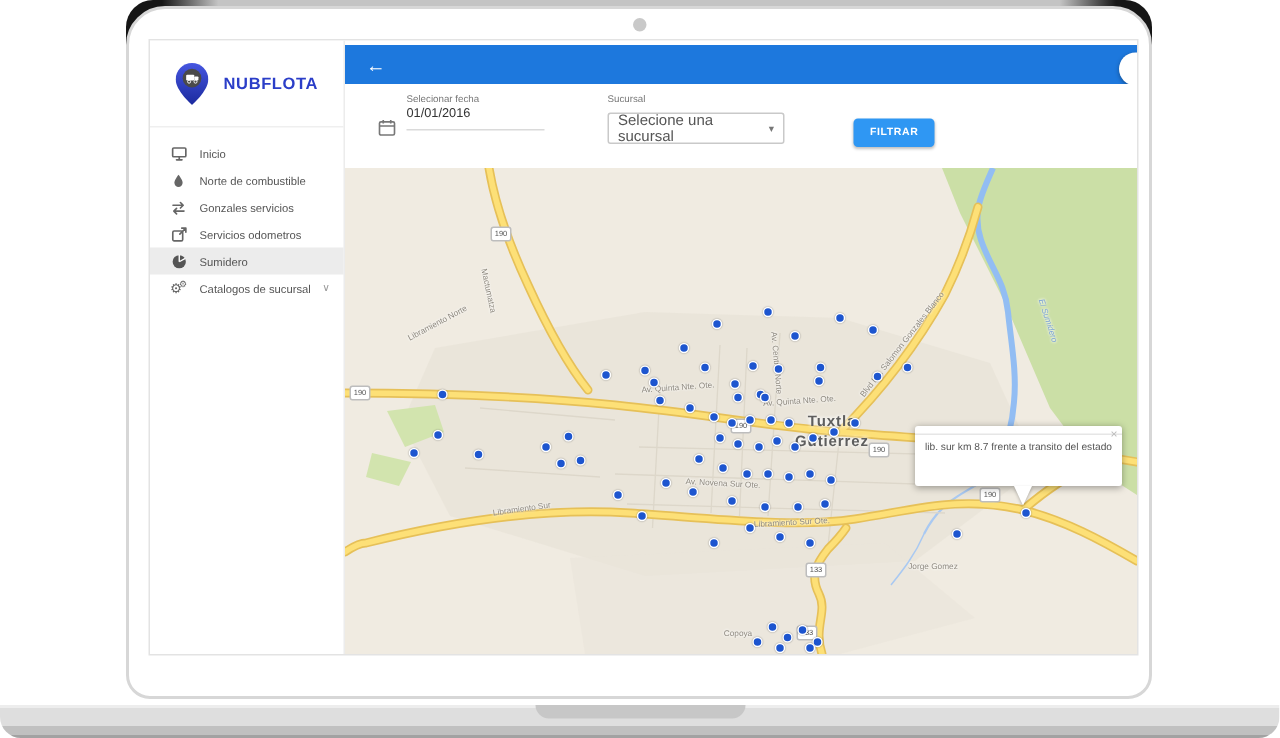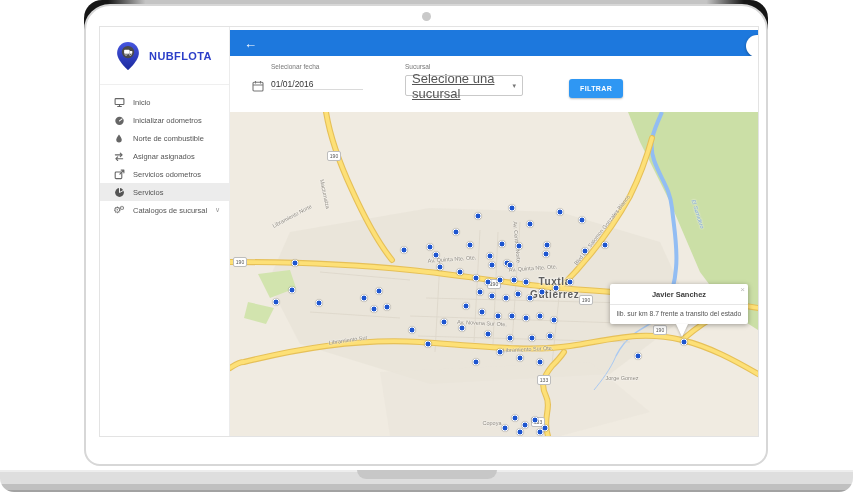--- a/index.html
+++ b/index.html
@@ -47,29 +47,29 @@
   .back-btn { color:#fff; font-size:13px; font-weight:bold; margin-left:14px; cursor:pointer; }
   .fab { position:absolute; right:-10px; top:5px; width:22px; height:22px; background:#fff;
     border-radius:50%; box-shadow:0 1px 3px rgba(0,0,0,.35); cursor:pointer; }
 
   .filters { position:absolute; left:0; top:29px; width:528px; height:56px; background:#fff;
     display:flex; align-items:flex-start; padding:7px 0 0 22px; }
   .dategrp { display:flex; gap:7px; }
   .cal-icon { margin-top:15px; color:#777; }
   .fld { width:92px; }
   .fld-label { font-size:6.5px; color:#777; }
-  .fld-value { font-size:8.5px; color:#333; margin-top:9px; 
+  .fld-value { font-size:8.5px; color:#333; padding-bottom:6px;
     border-bottom:1px solid #dadada; cursor:text; }
   .grp2 { margin-left:26px; }
   .sucursal { margin-left:42px; }
   .sel-label { font-size:6.5px; color:#777; }
   .selectbox { margin-top:5px; width:118px; height:21px; border:1px solid #c9c9c9;
     border-radius:2px; display:flex; align-items:center; justify-content:space-between;
     padding:0 6px; cursor:pointer; background:#fff; }
-  .sel-text { font-size:13px; color:#555;text-decoration:underline; }
+  .sel-text { font-size:10px; color:#555; }
   .sel-caret { font-size:7px; color:#777; }
   .filter-btn { margin-left:46px; margin-top:16px; background:#2f97f3; color:#fff;
     border:none; font-size:7px; font-weight:bold; letter-spacing:.4px; padding:6px 11px;
     border-radius:3px; box-shadow:0 1px 2px rgba(0,0,0,.25); cursor:pointer;
     font-family:"Liberation Sans", sans-serif; }
 
   
   .map { position:absolute; left:0; top:85px; width:528px; height:324px;
     background:#f0ebe1; overflow:hidden; cursor:grab; }
   .map svg { position:absolute; left:0; top:0; }
@@ -134,61 +134,52 @@
             <span class="mi-icon">
               <svg width="11" height="11" viewBox="0 0 12 12" fill="none" stroke="#666" stroke-width="1.2" stroke-linecap="round" stroke-linejoin="round">
                 <rect x="1.2" y="1.8" width="9.6" height="6.4" rx="0.8"></rect>
                 <path d="M4 10.4h4M6 8.2v2.2"></path>
               </svg>
             </span>
             <span class="mi-label">Inicio</span>
           </div>
           <div class="menu-item">
             <span class="mi-icon">
-              <svg width="11" height="11" viewBox="0 0 12 12">
-                <circle cx="6" cy="6.4" r="4.6" fill="#666"></circle>
-                <path d="M6 6.4L8.8 4.2" stroke="#fff" stroke-width="1.1" stroke-linecap="round"></path>
-              </svg>
-            </span>
-            <span class="mi-label">Inicializar odometros</span>
-          </div>
-          <div class="menu-item">
-            <span class="mi-icon">
               <svg width="10" height="11" viewBox="0 0 12 12">
                 <path d="M6 1.2C6 1.2 2.7 5.2 2.7 7.6a3.3 3.3 0 006.6 0C9.3 5.2 6 1.2 6 1.2z" fill="#666"></path>
               </svg>
             </span>
             <span class="mi-label">Norte de combustible</span>
           </div>
           <div class="menu-item">
             <span class="mi-icon">
               <svg width="12" height="11" viewBox="0 0 12 12" fill="none" stroke="#666" stroke-width="1.2" stroke-linecap="round" stroke-linejoin="round">
                 <path d="M2 4.2h7.2M7.4 2.2l2 2-2 2"></path>
                 <path d="M10 8.4H2.8M4.6 6.4l-2 2 2 2"></path>
               </svg>
             </span>
-            <span class="mi-label">Asignar asignados</span>
+            <span class="mi-label">Gonzales servicios</span>
           </div>
           <div class="menu-item">
             <span class="mi-icon">
               <svg width="11" height="11" viewBox="0 0 12 12" fill="none" stroke="#666" stroke-width="1.2" stroke-linecap="round" stroke-linejoin="round">
                 <rect x="1.3" y="3.3" width="7.2" height="7.2" rx="1"></rect>
                 <path d="M6.4 5.6L10.8 1.2M7.8 1.2h3v3"></path>
               </svg>
             </span>
             <span class="mi-label">Servicios odometros</span>
           </div>
           <div class="menu-item active">
             <span class="mi-icon">
               <svg width="11" height="11" viewBox="0 0 12 12">
                 <circle cx="6" cy="6" r="4.8" fill="#555"></circle>
                 <path d="M6 6V0.9M6 6l4.4-2.4" stroke="#fff" stroke-width="1"></path>
               </svg>
             </span>
-            <span class="mi-label">Servicios</span>
+            <span class="mi-label">Sumidero</span>
           </div>
           <div class="menu-item">
             <span class="mi-icon">
               <span style="font-size:9px;color:#666;">⚙</span>
               <span style="font-size:6px;color:#666;margin-left:-2px;margin-top:-5px;">⚙</span>
             </span>
             <span class="mi-label">Catalogos de sucursal</span>
             <span class="mi-chevron">∨</span>
           </div>
         </div>
@@ -366,21 +357,20 @@
             <div class="marker" style="left: 295px; top: 313px;"></div>
             <div class="marker" style="left: 305px; top: 308px;"></div>
             <div class="marker" style="left: 315px; top: 316px;"></div>
             <div class="marker" style="left: 275px; top: 316px;"></div>
             <div class="marker" style="left: 290px; top: 320px;"></div>
             <div class="marker" style="left: 310px; top: 320px;"></div>
           </div>
 
         <div class="popup">
           <span class="popup-close">×</span>
-          <div class="popup-title">Javier Sanchez</div>
           <hr class="popup-divider">
           <div class="popup-body">lib. sur km 8.7 frente a transito del estado</div>
           <div class="popup-tail"></div>
         </div>
       </div>
     </div>
   </div>
 </div>
 
 </body></html>

